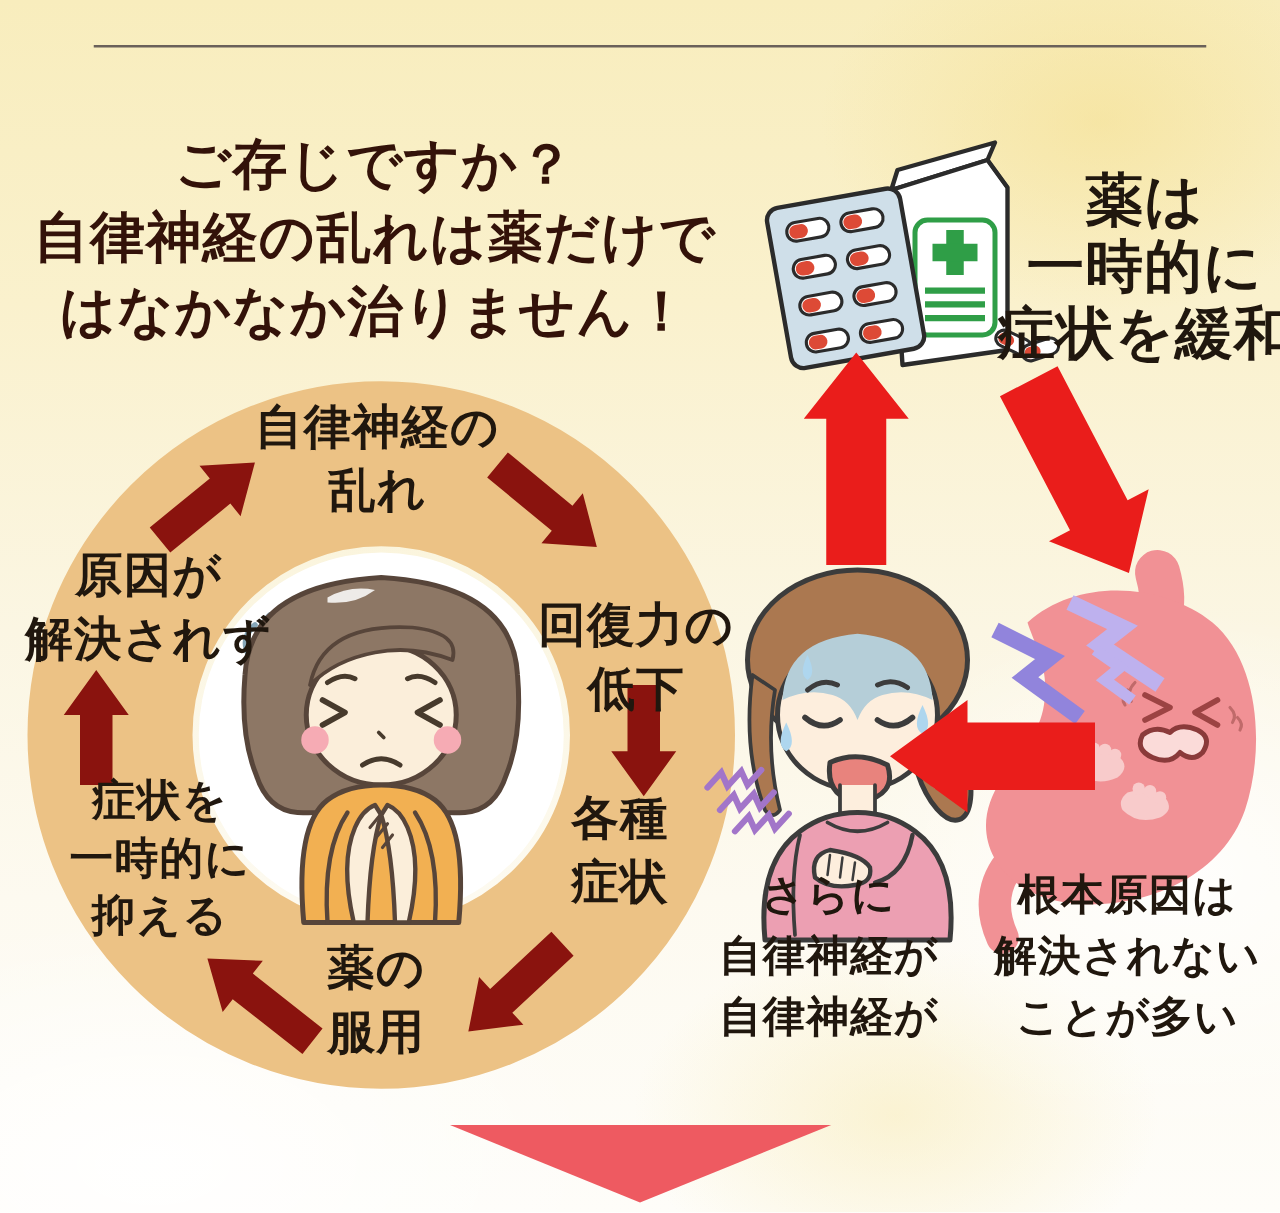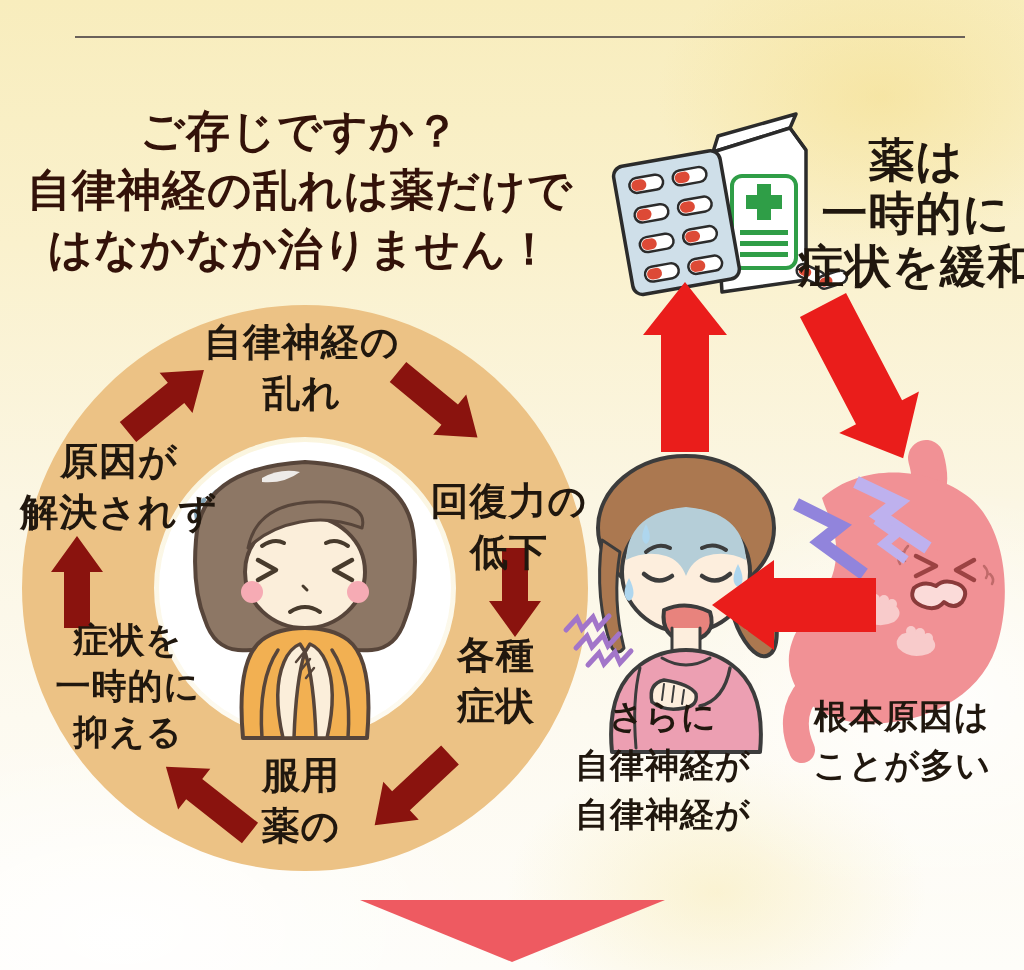--- a/index.html
+++ b/index.html
@@ -1,18 +1,18 @@
 <!DOCTYPE html>
 <html><head>
 <meta charset="utf-8">
 <style>
   html,body{margin:0;padding:0;background:#fff}
   .stage{
     position:relative;width:1024px;height:970px;overflow:hidden;
-    font-family:Liberation Serif, serif;
+    font-family:Liberation Sans, sans-serif;
     background:
       radial-gradient(ellipse 320px 220px at 86% 10%, rgba(244,222,140,.55), transparent 70%),
       radial-gradient(ellipse 420px 300px at 92% 72%, rgba(255,255,255,.85), transparent 70%),
       radial-gradient(ellipse 520px 280px at 12% 96%, rgba(255,255,255,.9), transparent 70%),
       radial-gradient(ellipse 300px 200px at 70% 92%, rgba(247,233,175,.5), transparent 70%),
       linear-gradient(180deg,#f8edbd 0%,#faf1cd 25%,#fbf6e3 52%,#fdfaf0 74%,#fefdf9 100%);
   }
   .divider{position:absolute;left:75px;top:36px;width:890px;height:2px;background:#6a615a}
   .layer{position:absolute;left:0;top:0}
   .txt{position:absolute;transform:translateX(-50%);text-align:center;font-weight:700;color:#20170e;letter-spacing:1px}
@@ -201,22 +201,22 @@
     <div>各種</div>
     <div>症状</div>
   </div>
 
   <div class="txt step" style="left:509px;top:476px">
     <div>回復力の</div>
     <div>低下</div>
   </div>
 
   <div class="txt step" style="left:301px;top:750px">
+    <div>薬の</div>
     <div>服用</div>
-    <div>薬の</div>
   </div>
 
   <div class="txt step small" style="left:128px;top:618px">
     <div>症状を</div>
     <div>一時的に</div>
     <div>抑える</div>
   </div>
 
   <div class="txt step" style="left:119px;top:436px">
     <div>原因が</div>
@@ -224,16 +224,17 @@
   </div>
 
   <div class="txt caption" style="left:663px;top:692px">
     <div>さらに</div>
     <div>自律神経が</div>
     <div>自律神経が</div>
   </div>
 
   <div class="txt caption" style="left:902px;top:692px">
     <div>根本原因は</div>
+    <div>解決されない</div>
     <div>ことが多い</div>
   </div>
 
 </div>
 
 </body></html>

